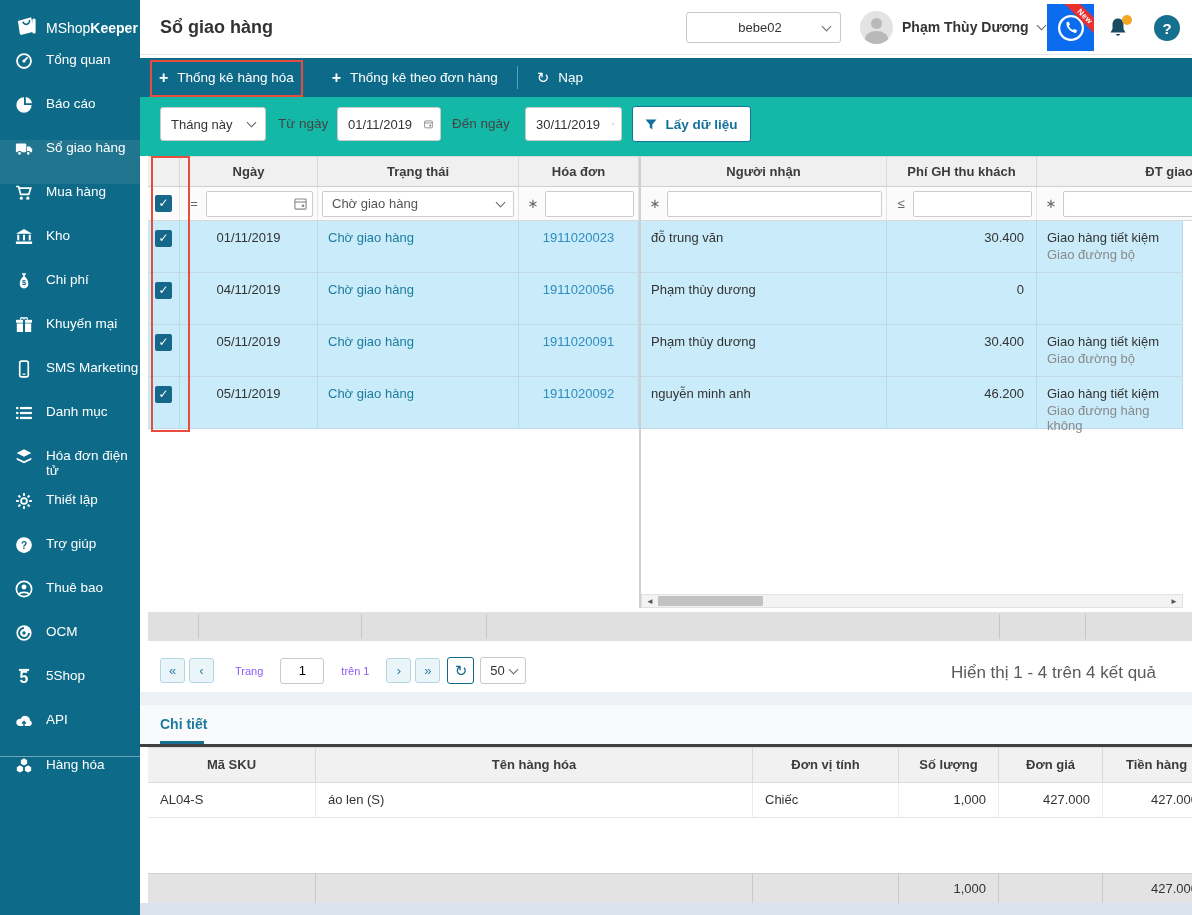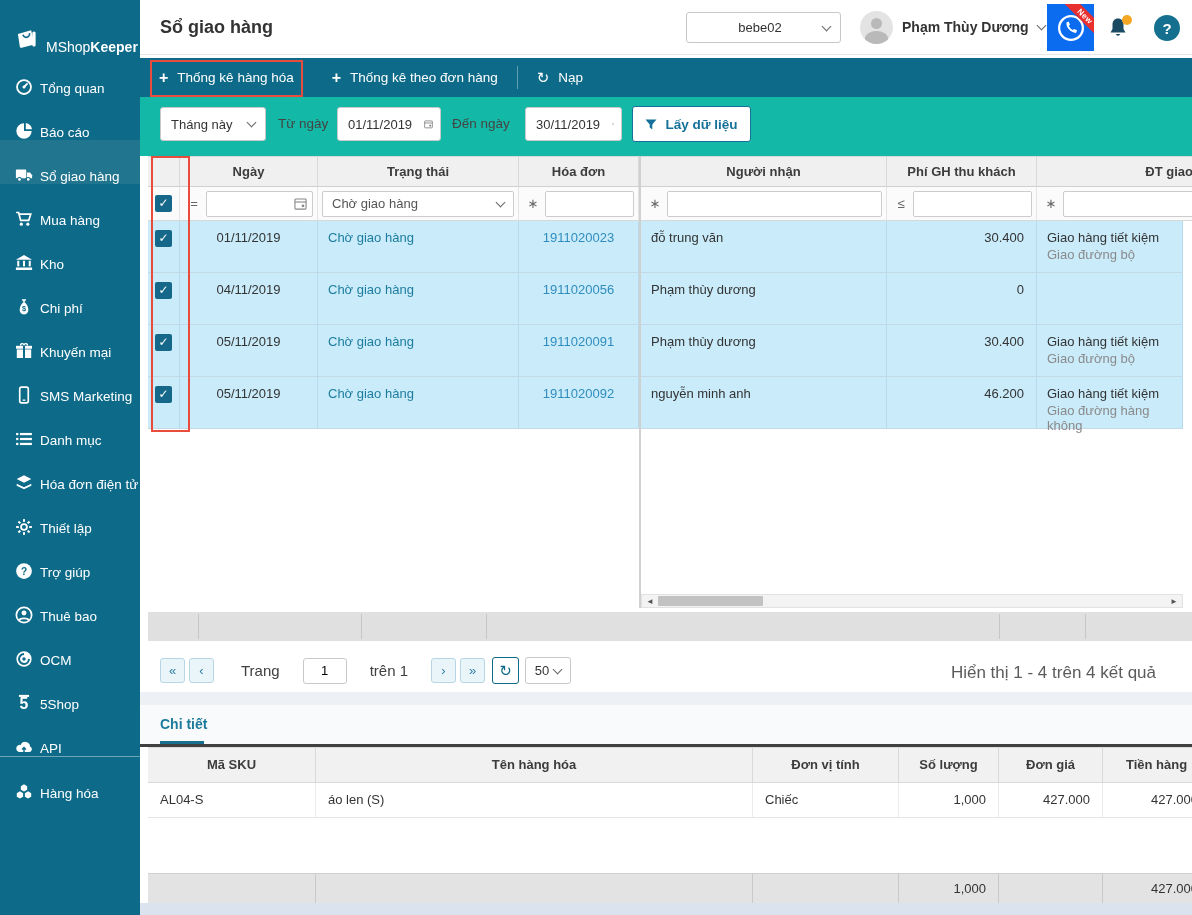--- a/index.html
+++ b/index.html
@@ -2,25 +2,25 @@
 <html><head>
 <meta charset="utf-8">
 <style>
   * { box-sizing: border-box; margin: 0; padding: 0; }
   html,body { width:1192px; height:915px; }
   body { font-family:"Liberation Sans","DejaVu Sans",sans-serif; background:#fff; position:relative; overflow:hidden; color:#333; }
   .abs { position:absolute; }
 
   
   #sidebar { left:0; top:0; width:140px; height:915px; background:#0d6a88; z-index:20; }
-  #logo { height:55px; display:flex; align-items:flex-end; gap:8px; padding-left:14px; color:#fff; }
+  #logo { height:55px; display:flex; align-items:center; gap:8px; padding-left:14px; color:#fff; }
   #logo .brand { font-size:14px; }
   #logo .brand b { font-weight:bold; }
   .sb-nav { position:absolute; top:52px; left:0; right:0; }
-  .sb-item { display:flex; align-items:flex-end; height:44px; padding-left:15px; gap:7px; color:#fff; font-size:13.5px; cursor:pointer; }
+  .sb-item { display:flex; align-items:flex-start; height:44px; padding-left:15px; gap:13px; color:#fff; font-size:13.5px; cursor:pointer; }
   .sb-item.active { background:#21758e; }
   .sb-item svg { flex:0 0 18px; }
   .sb-divider { border-top:1px solid rgba(255,255,255,.4); margin:0 0; }
 
   
   #topbar { left:140px; top:0; width:1052px; height:55px; background:#fff; border-bottom:1px solid #e6e6e6; z-index:15; }
   #page-title { position:absolute; left:20px; top:17px; font-size:18px; font-weight:bold; color:#333; }
   .select-box { display:flex; align-items:center; justify-content:space-between; border:1px solid #c8c8c8; border-radius:3px; background:#fff; font-size:13px; color:#333; padding:0 10px; cursor:pointer; }
   #store-select { position:absolute; left:546px; top:12px; width:155px; height:31px; }
   #store-select span { flex:1; text-align:center; }
@@ -80,21 +80,21 @@
   #hscroll { position:absolute; left:493px; top:438px; width:542px; height:14px; background:#f3f3f3; border:1px solid #e2e2e2; }
   #hscroll .thumb { position:absolute; left:16px; top:1px; width:105px; height:10px; background:#c2c2c2; border-radius:1px; cursor:pointer; }
   #hscroll .sb-ar { position:absolute; top:2px; font-size:8px; color:#555; cursor:pointer; }
   #gsummary { position:absolute; left:0; top:456px; width:1044px; height:29px; background:#e0e0e0; }
   #gsummary i { position:absolute; top:2px; bottom:2px; width:1px; background:#c6c6c6; }
 
   
   #pager { left:140px; top:648px; width:1052px; height:44px; background:#fff; }
   #pager .wrap { position:absolute; left:20px; top:9px; display:flex; align-items:center; }
   .pg-btn { width:25px; height:25px; border:1px solid #b7d6e4; border-radius:3px; background:#eaf5fa; color:#2e7fa5; font-size:13px; display:flex; align-items:center; justify-content:center; margin-right:4px; cursor:pointer; }
-  .pg-label { font-size:15px; color:#404040; margin:0 23px; }
+  .pg-label { font-size:11px; color:#8b5cf6; margin:0 17px; }
   #page-input { width:44px; height:26px; border:1px solid #c9c9c9; border-radius:3px; text-align:center; font-size:13px; font-family:inherit; outline:none; }
   #pg-refresh { width:27px; height:27px; border:1.6px solid #0d6a88; border-radius:3px; background:#fff; color:#0d6a88; font-size:15px; display:flex; align-items:center; justify-content:center; margin:0 6px 0 3px; cursor:pointer; }
   #size-select { width:46px; height:27px; border:1px solid #c9c9c9; border-radius:3px; display:flex; align-items:center; justify-content:center; gap:5px; font-size:13px; cursor:pointer; }
   #pager-info { position:absolute; right:36px; top:15px; font-size:17px; color:#5b5b5b; }
 
   .strip1 { left:140px; top:692px; width:1052px; height:13px; background:#edf0f4; }
   .strip2 { left:140px; top:903px; width:1052px; height:12px; background:#dbe3ee; }
 
   
   #dtabs { left:140px; top:705px; width:1052px; height:42px; background:#f9fafb; border-bottom:3px solid #404040; }

